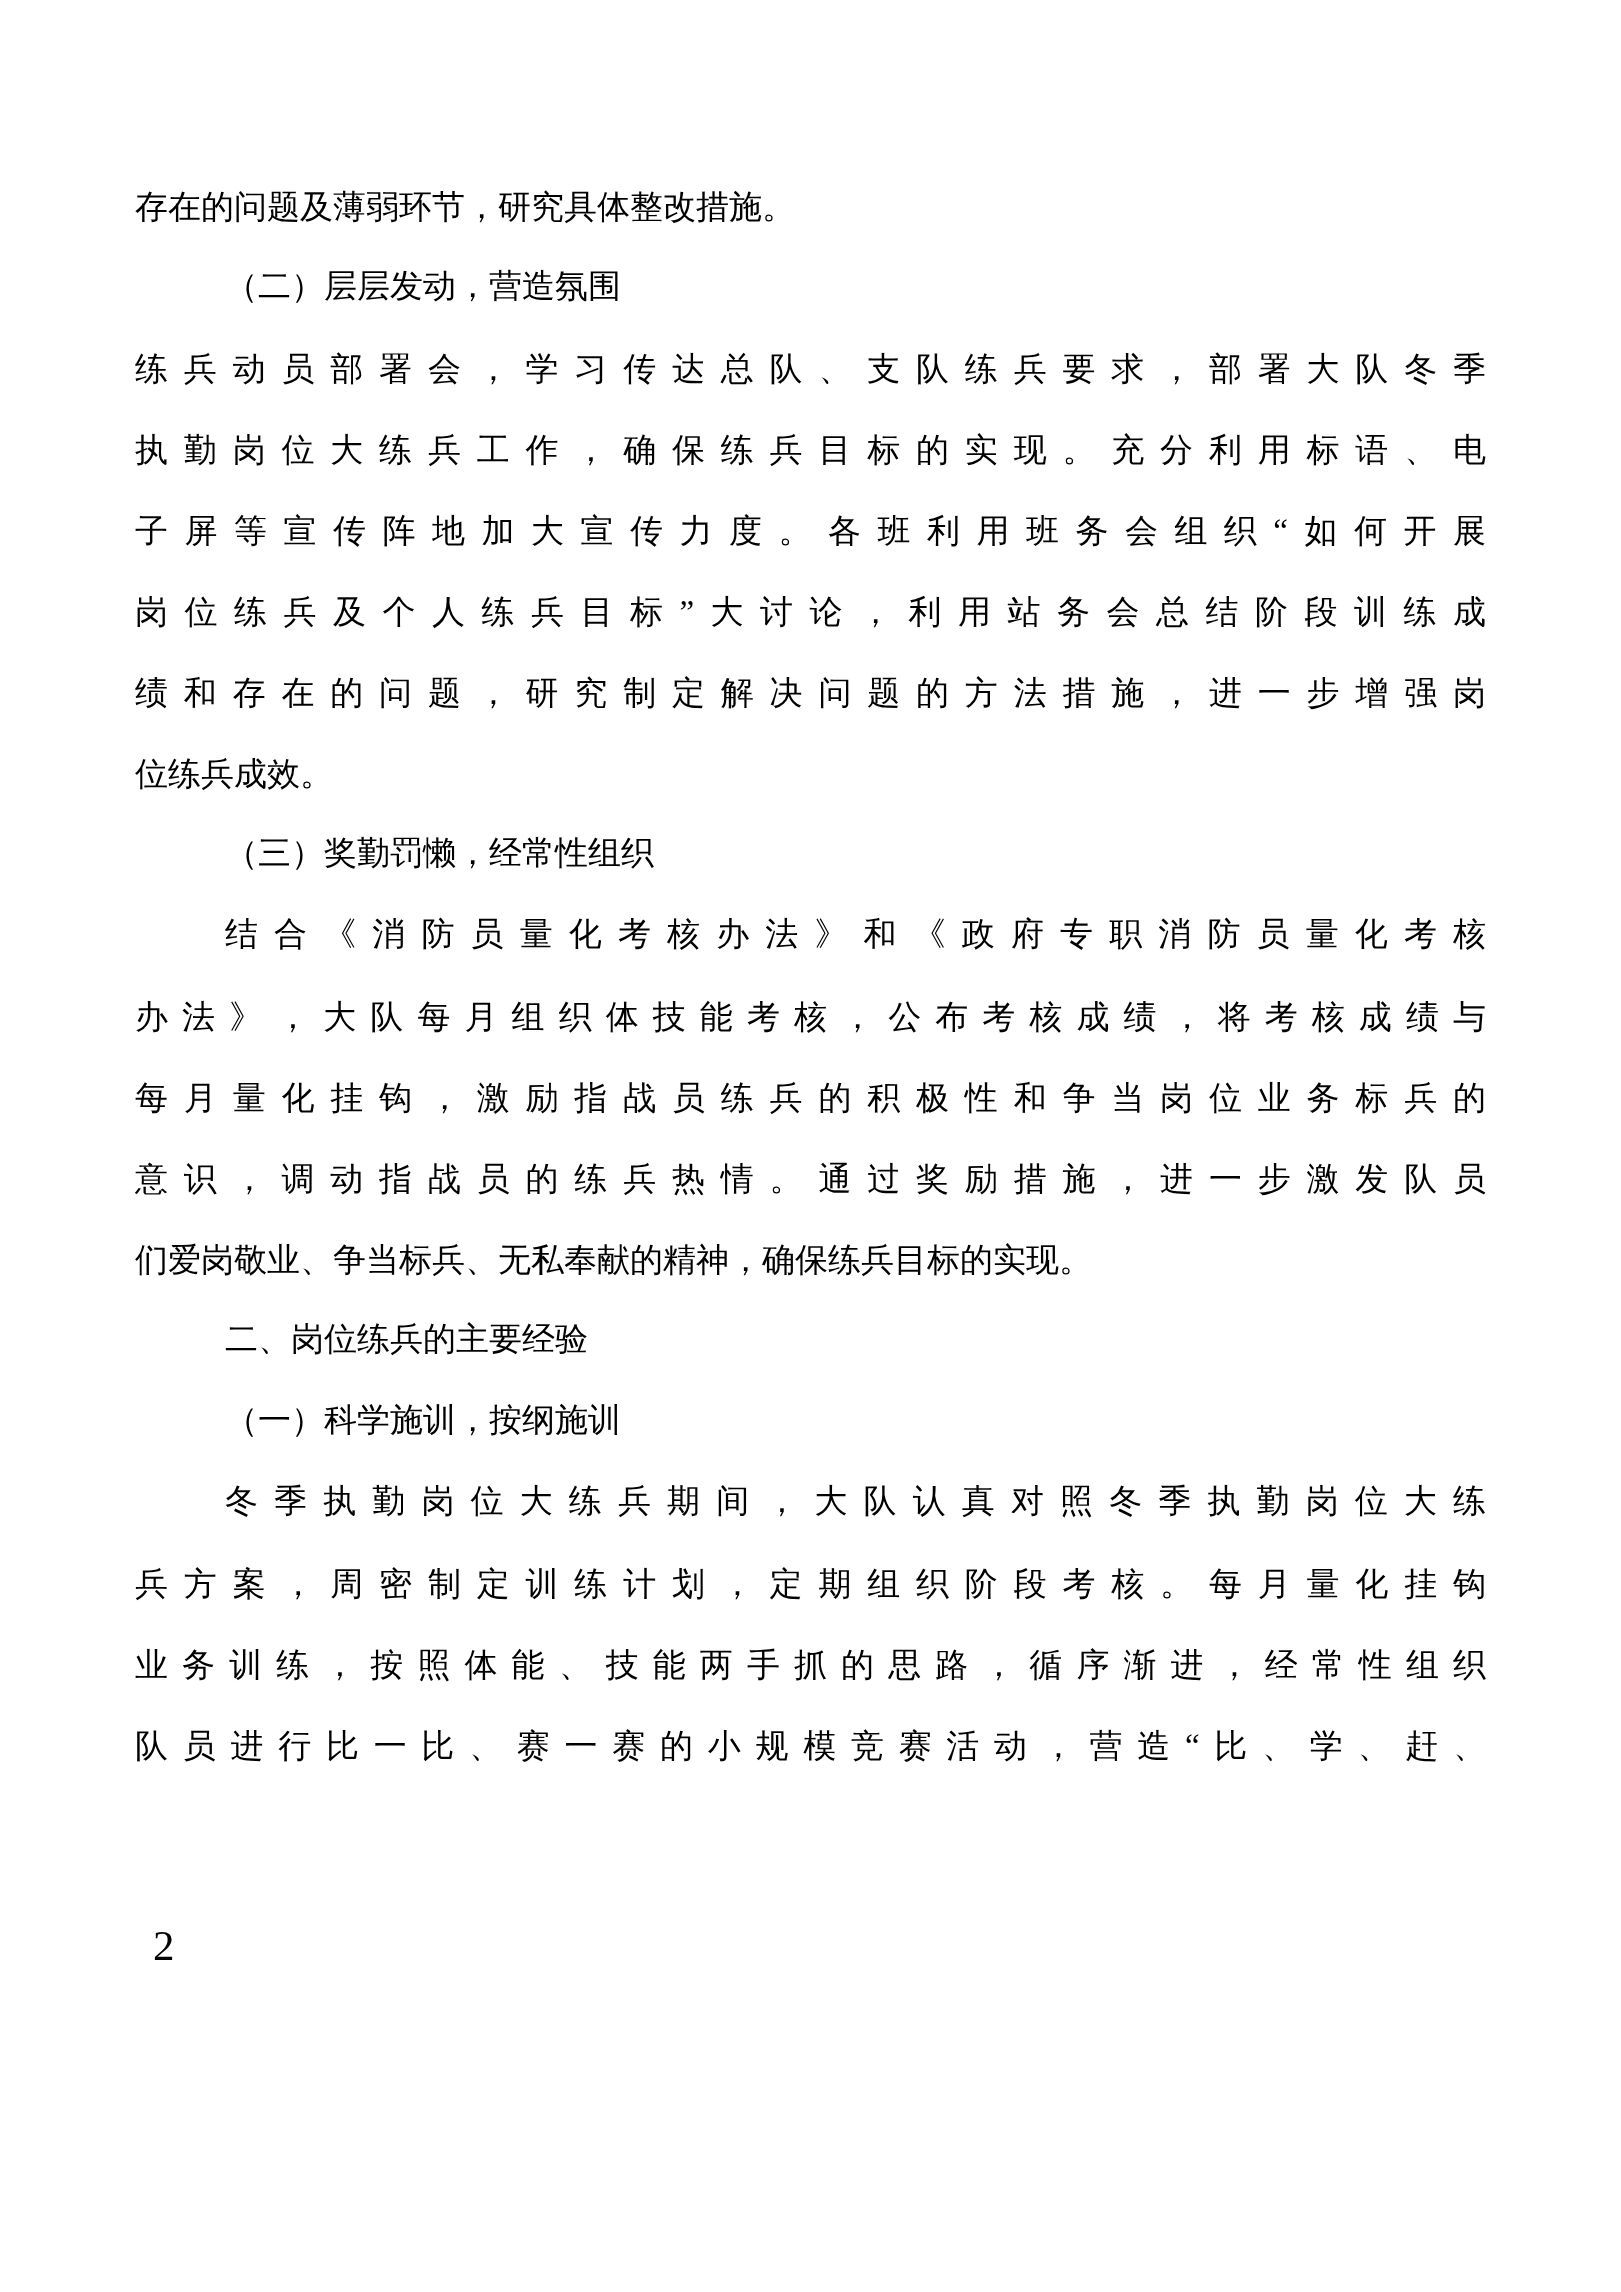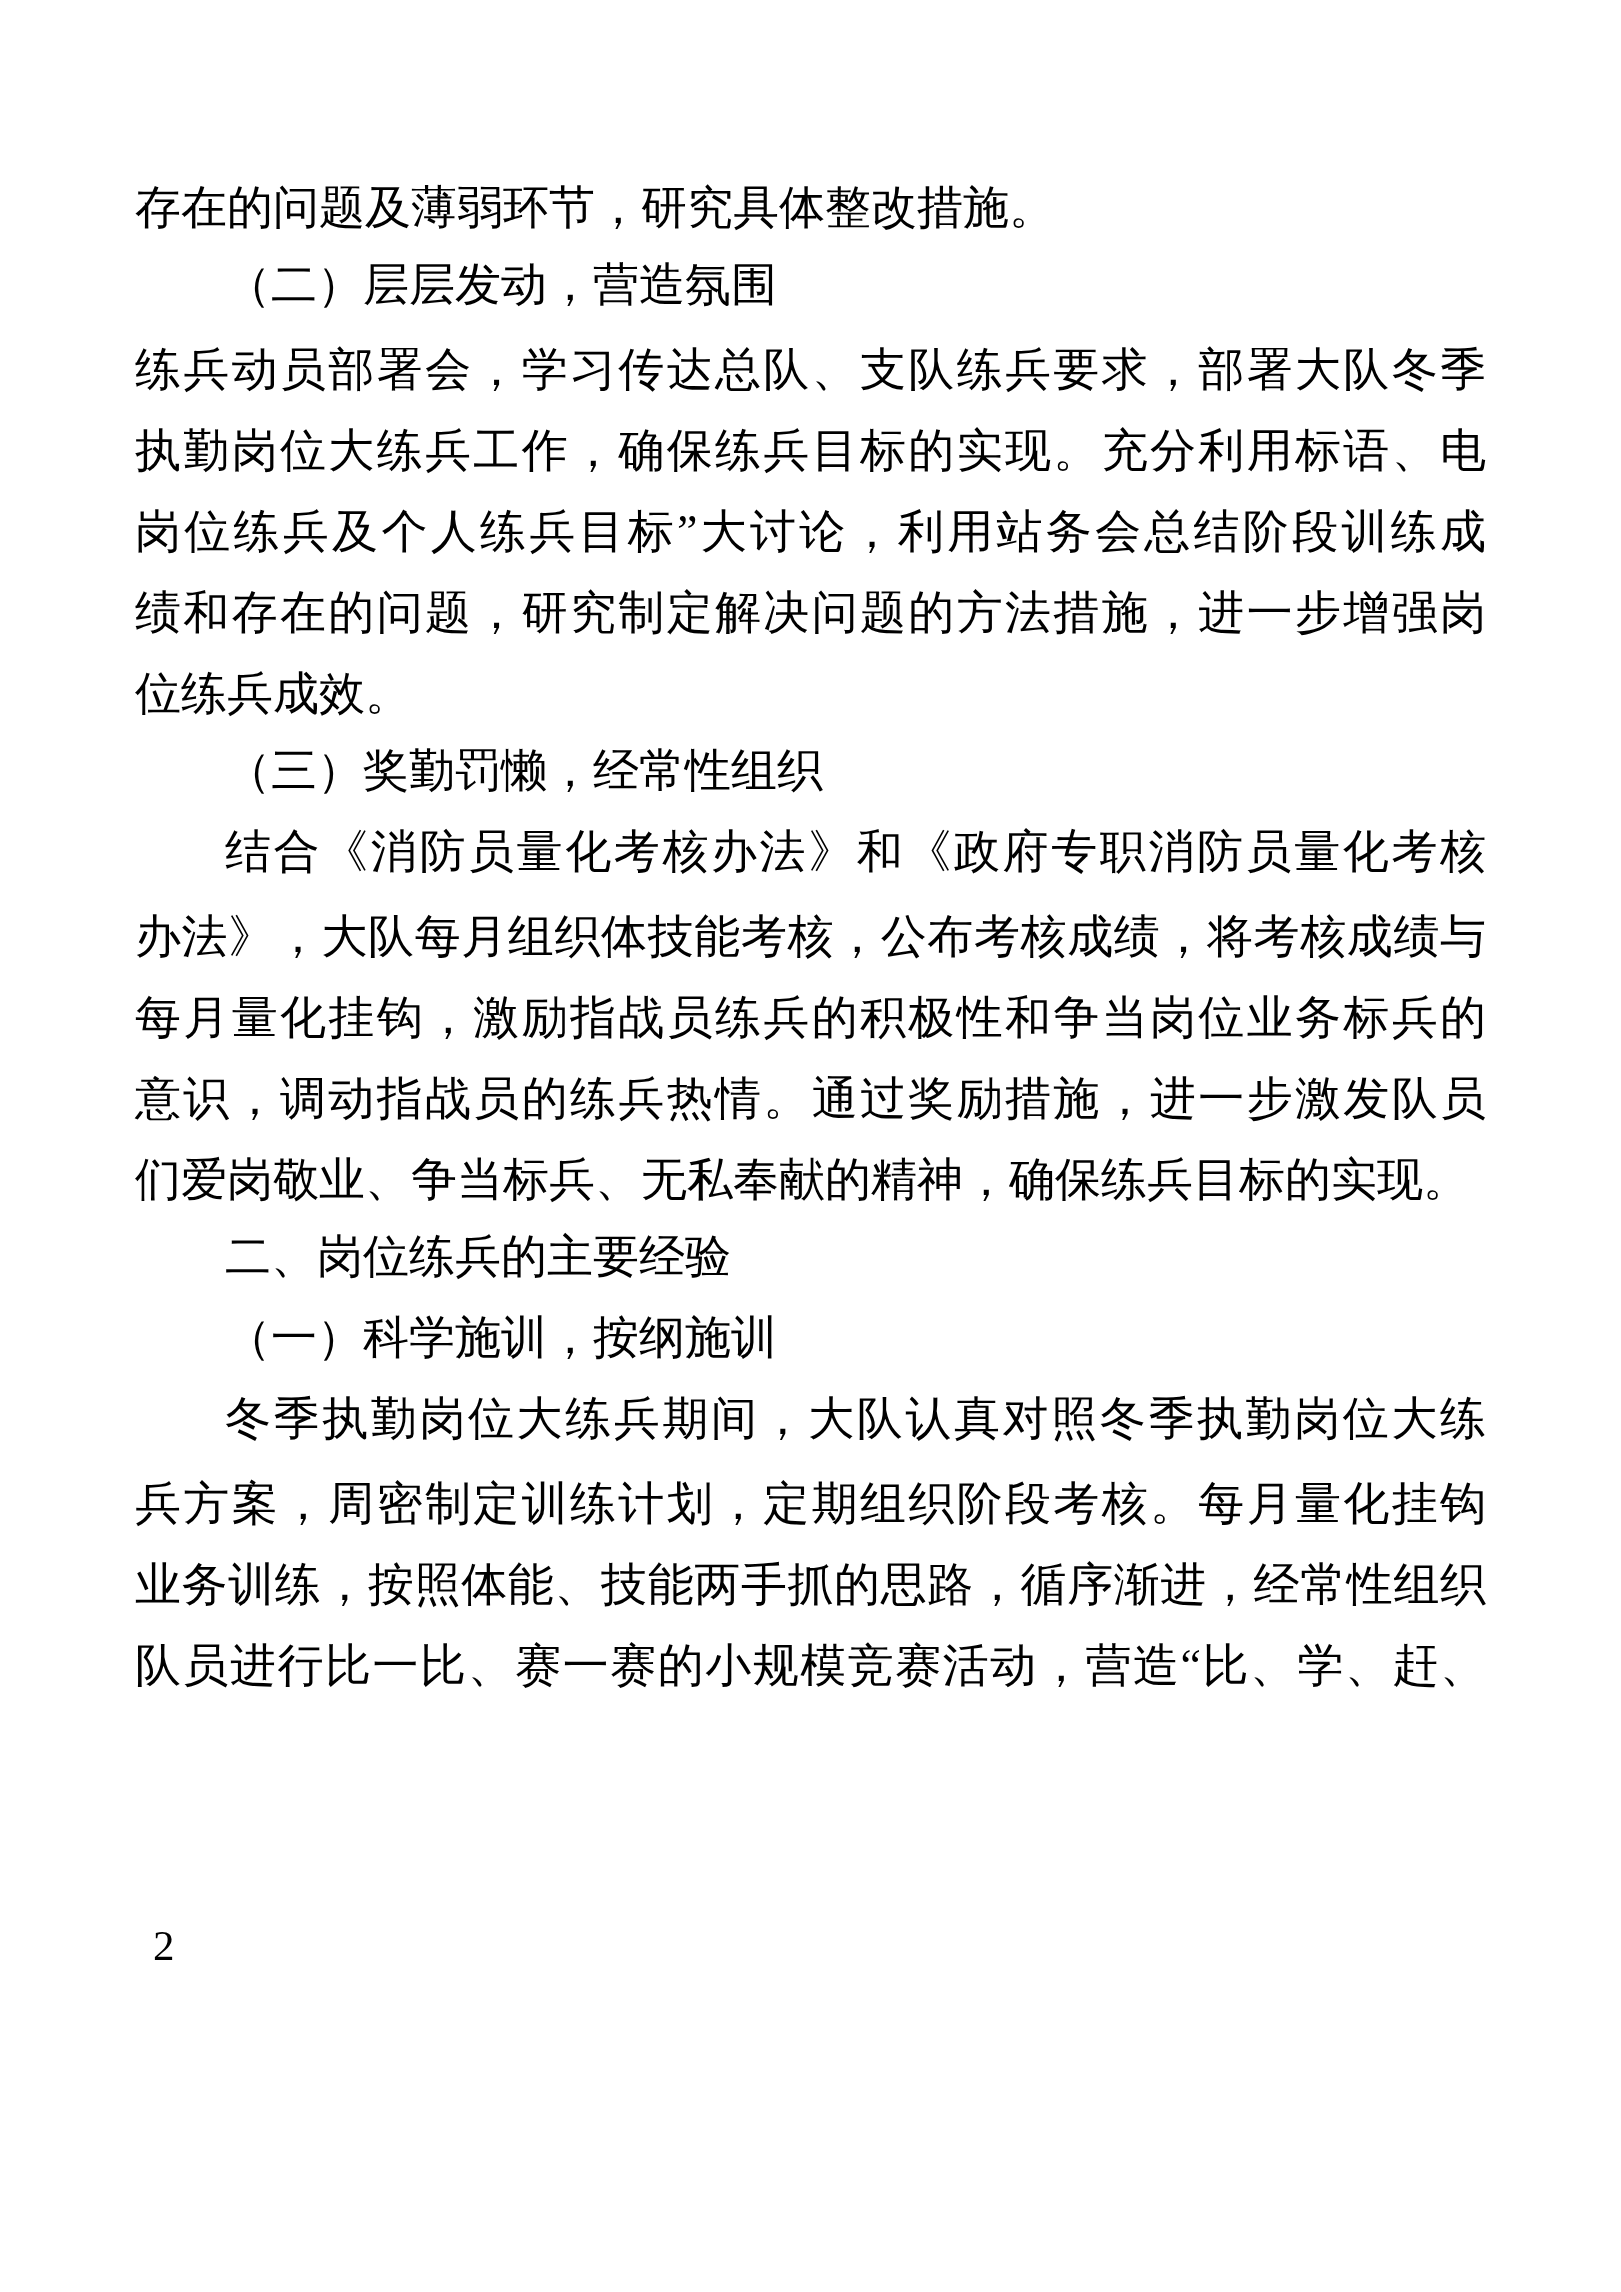--- a/index.html
+++ b/index.html
@@ -16,21 +16,21 @@
     font-family: "Liberation Serif", "DejaVu Serif", serif;
     overflow: hidden;
   }
   .content {
     position: absolute;
     left: 135px;
     top: 167px;
     width: 1351px;
   }
   .line {
-    font-size: 46px;
+    font-size: 33px;
     height: 81px;
     line-height: 81px;
     text-align: left;
     letter-spacing: 0;
   }
   .line.indent {
     text-indent: 90px;
     font-family: Liberation Mono, monospace;
   }
   .line.fill {
@@ -49,20 +49,21 @@
 </style>
 </head>
 <body>
 
 <div class="page">
   <div class="content" id="content">
       <div class="line">存在的问题及薄弱环节，研究具体整改措施。</div>
       <div class="line indent">（二）层层发动，营造氛围</div>
       <div class="line fill">练兵动员部署会，学习传达总队、支队练兵要求，部署大队冬季</div>
       <div class="line fill">执勤岗位大练兵工作，确保练兵目标的实现。充分利用标语、电</div>
+      <div class="line fill">子屏等宣传阵地加大宣传力度。各班利用班务会组织“如何开展</div>
       <div class="line fill">岗位练兵及个人练兵目标”大讨论，利用站务会总结阶段训练成</div>
       <div class="line fill">绩和存在的问题，研究制定解决问题的方法措施，进一步增强岗</div>
       <div class="line">位练兵成效。</div>
       <div class="line indent">（三）奖勤罚懒，经常性组织</div>
       <div class="line indent fill">结合《消防员量化考核办法》和《政府专职消防员量化考核</div>
       <div class="line fill">办法》，大队每月组织体技能考核，公布考核成绩，将考核成绩与</div>
       <div class="line fill">每月量化挂钩，激励指战员练兵的积极性和争当岗位业务标兵的</div>
       <div class="line fill">意识，调动指战员的练兵热情。通过奖励措施，进一步激发队员</div>
       <div class="line">们爱岗敬业、争当标兵、无私奉献的精神，确保练兵目标的实现。</div>
       <div class="line indent">二、岗位练兵的主要经验</div>

